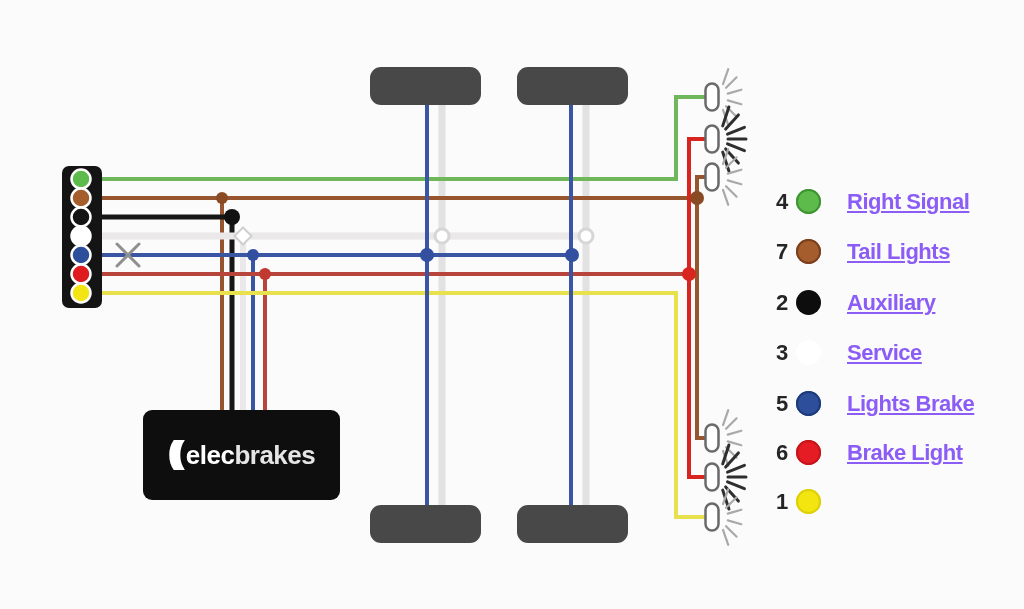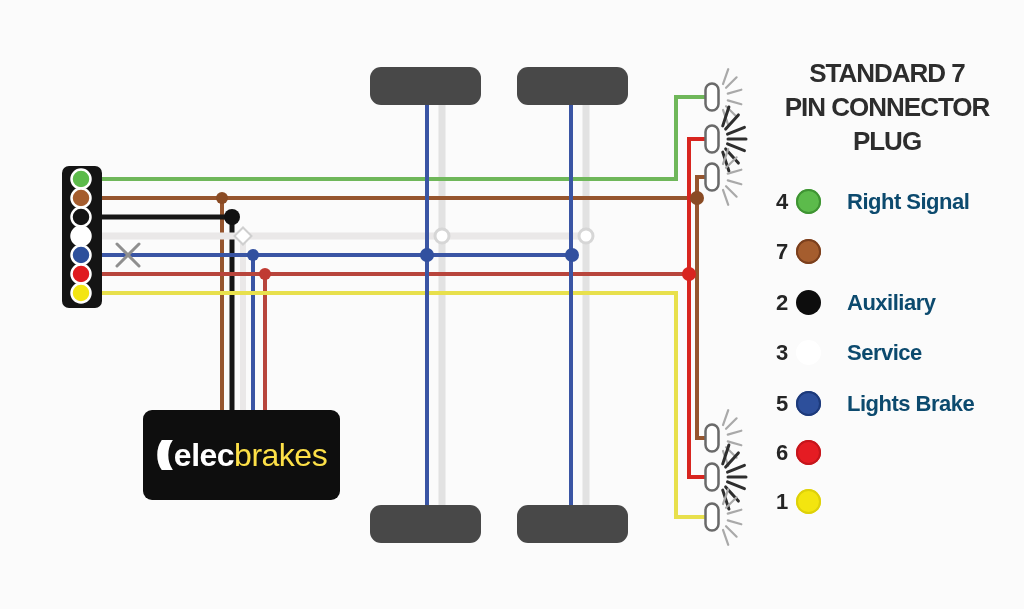--- a/index.html
+++ b/index.html
@@ -5,32 +5,32 @@
   html,body{margin:0;padding:0;}
   body{font-family:"Liberation Sans",sans-serif;background:#e9e9e9;}
   #stage{position:relative;width:1024px;height:609px;background:#fbfbfb;overflow:hidden;}
   #wiring-svg{position:absolute;left:0;top:0;}
 
   
   .eb-box{position:absolute;left:143px;top:410px;width:197px;height:90px;background:#0e0e0e;
           border-radius:9px;display:flex;align-items:center;justify-content:center;color:#fff;}
   .eb-arcs{font-weight:bold;font-size:31px;letter-spacing:-7px;margin-right:8px;
            transform:translateY(-2px);}
-  .eb-bold{font-weight:bold;font-size:32px;letter-spacing:-0.5px;}
-  .eb-reg{font-weight:normal;font-size:32px;letter-spacing:-0.5px;color:#fde047;}
+  .eb-bold{font-weight:bold;font-size:26px;letter-spacing:-0.5px;}
+  .eb-reg{font-weight:bold;font-size:26px;letter-spacing:-0.5px;color:#e5e5e5;}
 
   
   .legend-title{position:absolute;left:758px;top:56px;width:258px;text-align:center;
                 font-weight:bold;font-size:26px;line-height:34px;letter-spacing:-1px;color:#2d2d2d;}
   .legend-row{position:absolute;left:762px;width:256px;height:28px;}
   .legend-pin{position:absolute;left:8px;top:0;width:24px;text-align:center;
               font-weight:bold;font-size:22px;color:#252525;line-height:28px;}
   .dot{position:absolute;left:34px;top:1px;width:25px;height:25px;border-radius:50%;}
   .legend-label{position:absolute;left:85px;top:0;font-weight:bold;font-size:22px;
-                letter-spacing:-0.5px;color:#0c4a6e;line-height:28px;white-space:nowrap;}
+                letter-spacing:-0.5px;color:#8b5cf6;line-height:28px;white-space:nowrap;text-decoration:underline;}
 </style>
 </head>
 <body>
 
 <div id="stage" style="background: rgb(251, 251, 251);">
 
   <svg id="wiring-svg" width="1024" height="609" viewBox="0 0 1024 609">
       <polyline fill="none" stroke-linecap="butt" stroke-width="7" points="442,100 442,509" stroke="#e2e2e2"></polyline>
       <polyline fill="none" stroke-linecap="butt" stroke-width="7" points="586,100 586,509" stroke="#e2e2e2"></polyline>
       <polyline fill="none" stroke-linecap="butt" stroke-width="4" points="100,179 676,179 676,97 708,97" stroke="#6fb75a"></polyline>
@@ -121,52 +121,49 @@
       <circle cx="81" cy="274" r="9.5" fill="#e01b1f" stroke="#ffffff" stroke-width="2.5"></circle>
       <circle cx="81" cy="293" r="9.5" fill="#f3e513" stroke="#ffffff" stroke-width="2.5"></circle>
     </svg>
 
   <div class="eb-box">
     <span class="eb-arcs">(((</span>
     <span class="eb-bold">elec</span>
     <span class="eb-reg">brakes</span>
   </div>
 
-  <div class="legend-title">
-    <div>STANDARD 7</div>
-    <div>PIN CONNECTOR</div>
-    <div>PLUG</div>
-  </div>
 
   <div class="legend-row" style="top: 188px;">
     <span class="legend-pin">4</span>
     <span class="dot" style="background: rgb(92, 187, 75); box-shadow: rgb(63, 147, 51) 0px 0px 0px 2px inset;"></span>
     <span class="legend-label">Right Signal</span>
   </div>
   <div class="legend-row" style="top: 238px;">
     <span class="legend-pin">7</span>
     <span class="dot" style="background: rgb(165, 93, 46); box-shadow: rgb(122, 63, 29) 0px 0px 0px 2px inset;"></span>
+    <span class="legend-label">Tail Lights</span>
   </div>
   <div class="legend-row" style="top: 289px;">
     <span class="legend-pin">2</span>
     <span class="dot" style="background: rgb(13, 13, 13);"></span>
     <span class="legend-label">Auxiliary</span>
   </div>
   <div class="legend-row" style="top: 339px;">
     <span class="legend-pin">3</span>
     <span class="dot" style="background: rgb(255, 255, 255);"></span>
     <span class="legend-label">Service</span>
   </div>
   <div class="legend-row" style="top: 390px;">
     <span class="legend-pin">5</span>
     <span class="dot" style="background: rgb(45, 79, 155); box-shadow: rgb(29, 58, 122) 0px 0px 0px 2px inset;"></span>
     <span class="legend-label">Lights Brake</span>
   </div>
   <div class="legend-row" style="top: 439px;">
     <span class="legend-pin">6</span>
     <span class="dot" style="background: rgb(229, 28, 35); box-shadow: rgb(196, 22, 28) 0px 0px 0px 2px inset;"></span>
+    <span class="legend-label">Brake Light</span>
   </div>
   <div class="legend-row" style="top: 488px;">
     <span class="legend-pin">1</span>
     <span class="dot" style="background: rgb(243, 229, 15); box-shadow: rgb(221, 208, 10) 0px 0px 0px 2px inset;"></span>
   </div>
 
 </div>
 
 </body></html>

